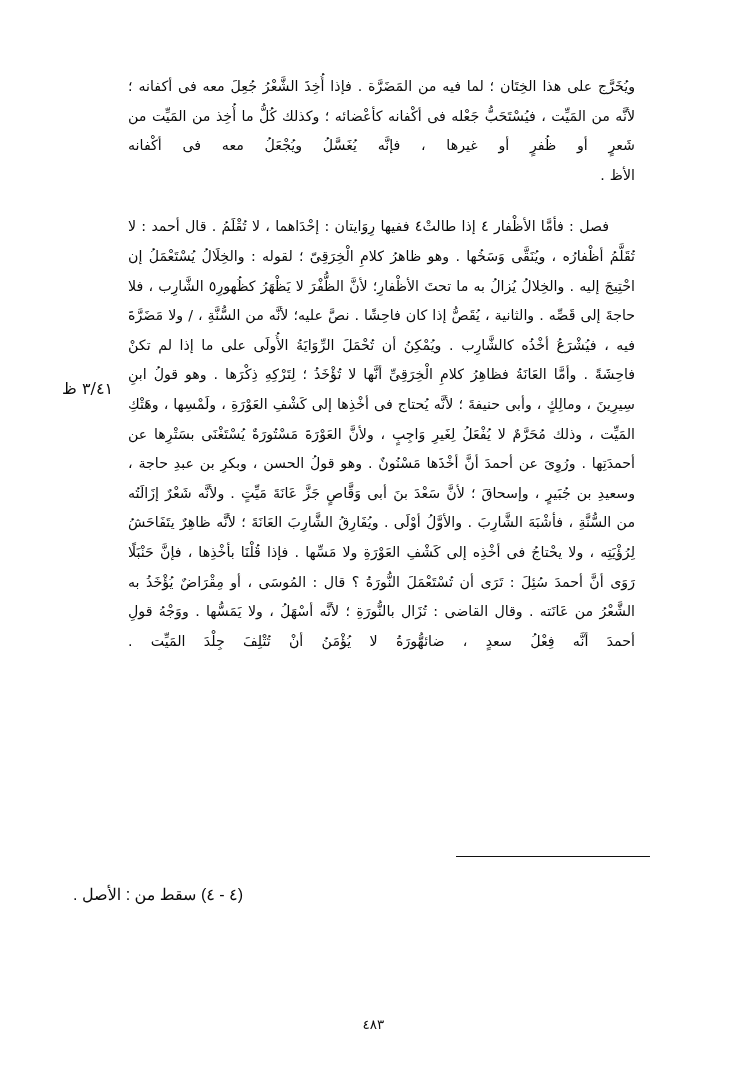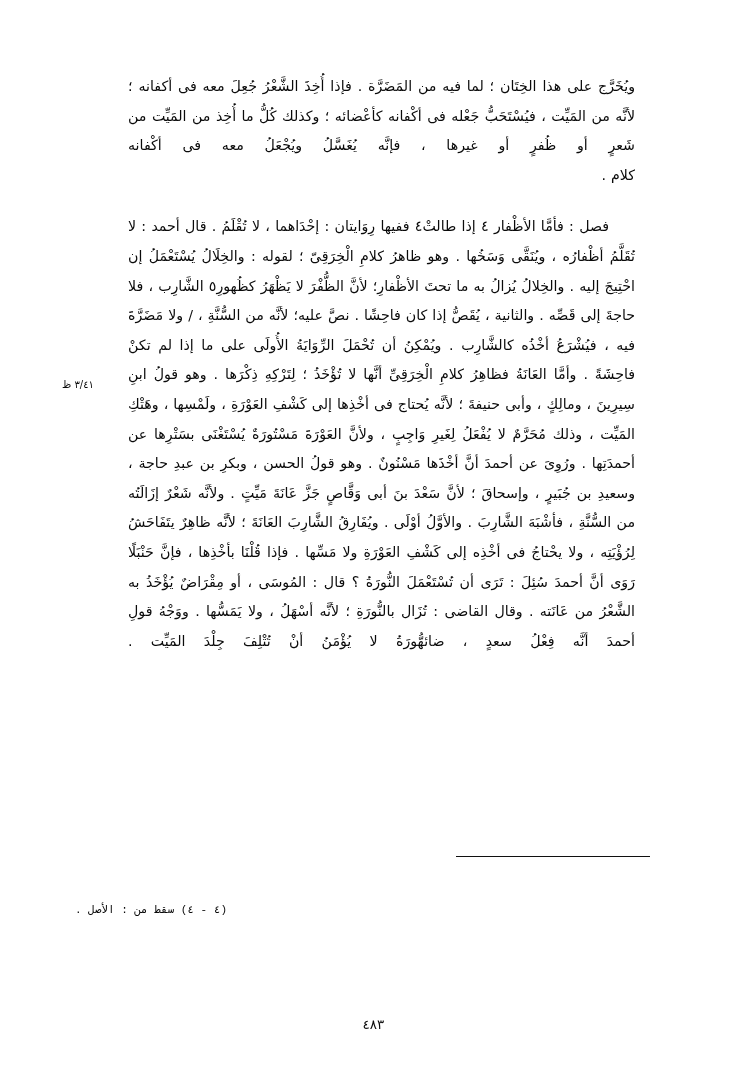--- a/index.html
+++ b/index.html
@@ -50,21 +50,21 @@
   .para.indented {
     text-indent: 26px;
   }
   .folio-mark {
     position: absolute;
     top: 379px;
     left: 62px;
     width: 58px;
     direction: rtl;
     font-family: "DejaVu Sans", sans-serif;
-    font-size: 10px;
+    font-size: 16px;
     letter-spacing: 0.3px;
     text-align: left;
     white-space: nowrap;
   }
   .footnote-rule {
     position: absolute;
     left: 456px;
     top: 856px;
     width: 194px;
     height: 0;
@@ -72,24 +72,24 @@
   }
   .footnotes {
     position: absolute;
     top: 880px;
     right: 112px;
     left: 112px;
     direction: rtl;
     text-align: right;
   }
   .footnote {
-    font-family: Liberation Mono, monospace;
-    font-size: 11px;
+    font-family: Liberation Sans, sans-serif;
+    font-size: 16px;
     line-height: 29px;
-    margin: 16px;
+    margin: 0;
     padding-right: 392px;
     white-space: nowrap;
   }
   .page-number {
     position: absolute;
     top: 1016px;
     left: 0;
     right: 0;
     text-align: center;
     font-family: "DejaVu Sans", sans-serif;
@@ -103,21 +103,21 @@
 <div class="page">
 
   <div class="folio-mark">٣/٤١ ظ</div>
 
   <div class="text-column">
 
     <p class="para first-block">
       <span>ويُخَرَّج على هذا الخِتَان ؛ لما فيه من المَضَرَّة . فإذا أُخِذَ الشَّعْرُ جُعِلَ معه فى</span>
       <span>أكفانه ؛ لأنَّه من المَيِّت ، فيُسْتَحَبُّ جَعْله فى أكْفانه كأعْضائه ؛ وكذلك كُلُّ ما</span>
       <span>أُخِذ من المَيِّت من شَعرٍ أو ظُفرٍ أو غيرها ، فإنَّه يُغَسَّلُ ويُجْعَلُ معه فى أكْفانه</span>
-      <span class="last-line">كلام .</span>
+      <span class="last-line">الأظ .</span>
     </p>
 
     <p class="para indented">
       <span>فصل : فأمَّا الأظْفار ٤ إذا طالتْ٤ ففيها رِوَايتان : إحْدَاهما ، لا تُقْلَمُ . قال</span>
       <span>أحمد : لا تُقَلَّمُ أظْفارُه ، ويُنَقَّى وَسَخُها . وهو ظاهرُ كلامِ الْخِرَقِىّ ؛ لقوله :</span>
       <span>والخِلَالُ يُسْتَعْمَلُ إن احْتِيجَ إليه . والخِلالُ يُزالُ به ما تحتَ الأظْفارِ؛ لأنَّ الظُّفْرَ لا</span>
       <span>يَظْهَرُ كظُهورِ٥ الشَّارِب ، فلا حاجةَ إلى قَصِّه . والثانية ، يُقَصُّ إذا كان فاحِشًا .</span>
       <span>نصَّ عليه؛ لأنَّه من السُّنَّةِ ، / ولا مَضَرَّةَ فيه ، فيُشْرَعُ أخْذُه كالشَّارِب . ويُمْكِنُ أن</span>
       <span>تُحْمَلَ الرِّوَايَةُ الأُولَى على ما إذا لم تكنْ فاحِشَةً . وأمَّا العَانَةُ فظاهِرُ كلامِ الْخِرَقِىِّ</span>
       <span>أنَّها لا تُؤْخَذُ ؛ لِتَرْكِهِ ذِكْرَها . وهو قولُ ابنِ سِيرِينَ ، ومالِكٍ ، وأبى حنيفةَ ؛ لأنَّه</span>

